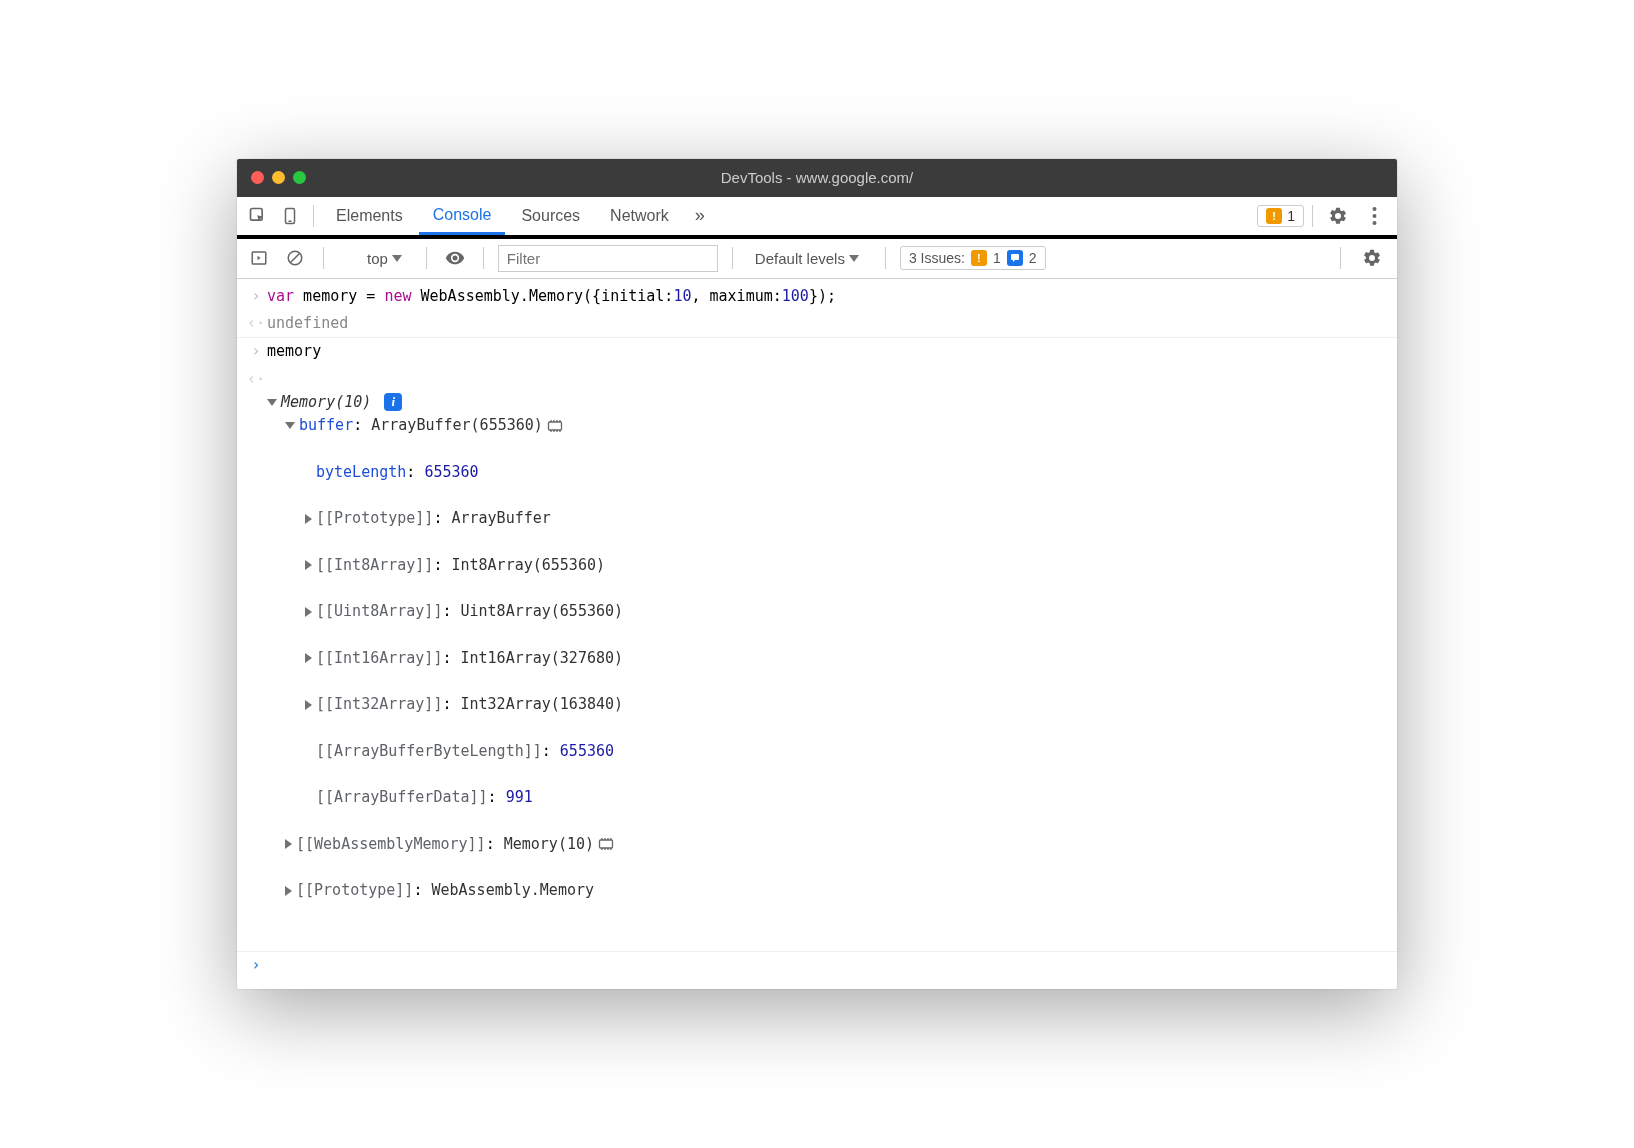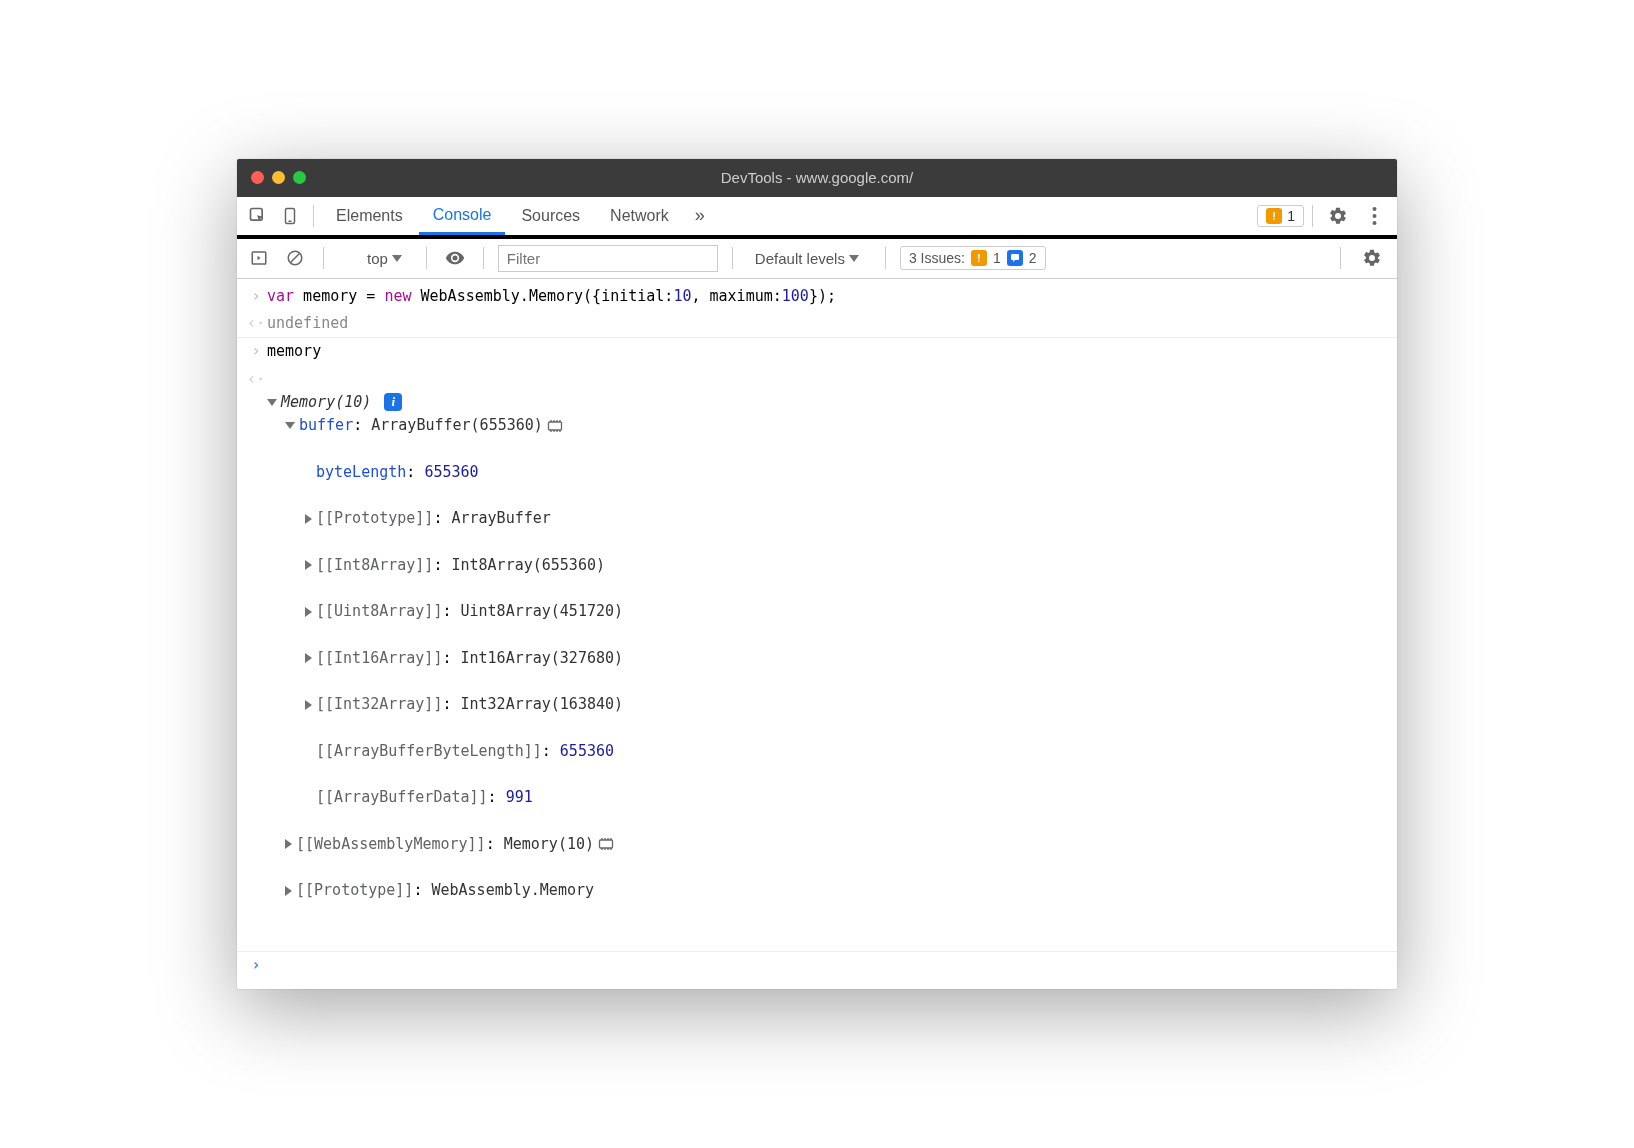--- a/index.html
+++ b/index.html
@@ -306,21 +306,21 @@
                 <line x1="10" y1="3" x2="10" y2="1"></line>
                 <line x1="13" y1="3" x2="13" y2="1"></line>
                 <line x1="4" y1="11" x2="4" y2="13"></line>
                 <line x1="7" y1="11" x2="7" y2="13"></line>
                 <line x1="10" y1="11" x2="10" y2="13"></line>
                 <line x1="13" y1="11" x2="13" y2="13"></line>
               </svg></span></span>
 <span class="ind2"><span style="visibility:hidden" class="tri right"></span><span class="prop">byteLength</span>: <span class="num">655360</span></span>
 <span class="ind2"><span class="tri right"></span><span class="prop-internal">[[Prototype]]</span>: <span class="val-str">ArrayBuffer</span></span>
 <span class="ind2"><span class="tri right"></span><span class="prop-internal">[[Int8Array]]</span>: <span class="val-str">Int8Array(655360)</span></span>
-<span class="ind2"><span class="tri right"></span><span class="prop-internal">[[Uint8Array]]</span>: <span class="val-str">Uint8Array(451720)</span></span>
+<span class="ind2"><span class="tri right"></span><span class="prop-internal">[[Uint8Array]]</span>: <span class="val-str">Uint8Array(655360)</span></span>
 <span class="ind2"><span class="tri right"></span><span class="prop-internal">[[Int16Array]]</span>: <span class="val-str">Int16Array(327680)</span></span>
 <span class="ind2"><span class="tri right"></span><span class="prop-internal">[[Int32Array]]</span>: <span class="val-str">Int32Array(163840)</span></span>
 <span class="ind2"><span style="visibility:hidden" class="tri right"></span><span class="prop-internal">[[ArrayBufferByteLength]]</span>: <span class="num">655360</span></span>
 <span class="ind2"><span style="visibility:hidden" class="tri right"></span><span class="prop-internal">[[ArrayBufferData]]</span>: <span class="num">991</span></span>
 <span class="ind1"><span class="tri right"></span><span class="prop-internal">[[WebAssemblyMemory]]</span>: <span class="val-str">Memory(10)</span><span class="mem-icon"><svg width="16" height="14" viewBox="0 0 16 14" fill="none" stroke="currentColor" stroke-width="1.3">
                 <rect x="1.5" y="3" width="13" height="8" rx="1"></rect>
                 <line x1="4" y1="3" x2="4" y2="1"></line>
                 <line x1="7" y1="3" x2="7" y2="1"></line>
                 <line x1="10" y1="3" x2="10" y2="1"></line>
                 <line x1="13" y1="3" x2="13" y2="1"></line>

